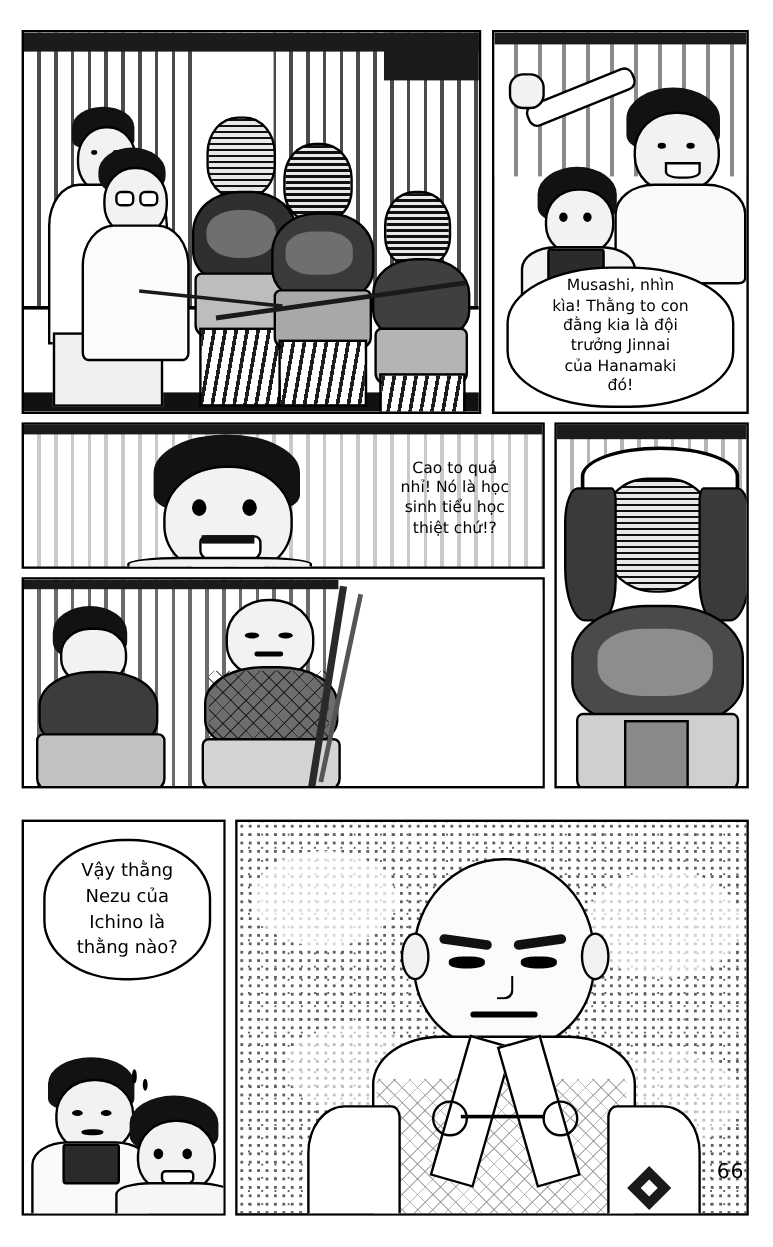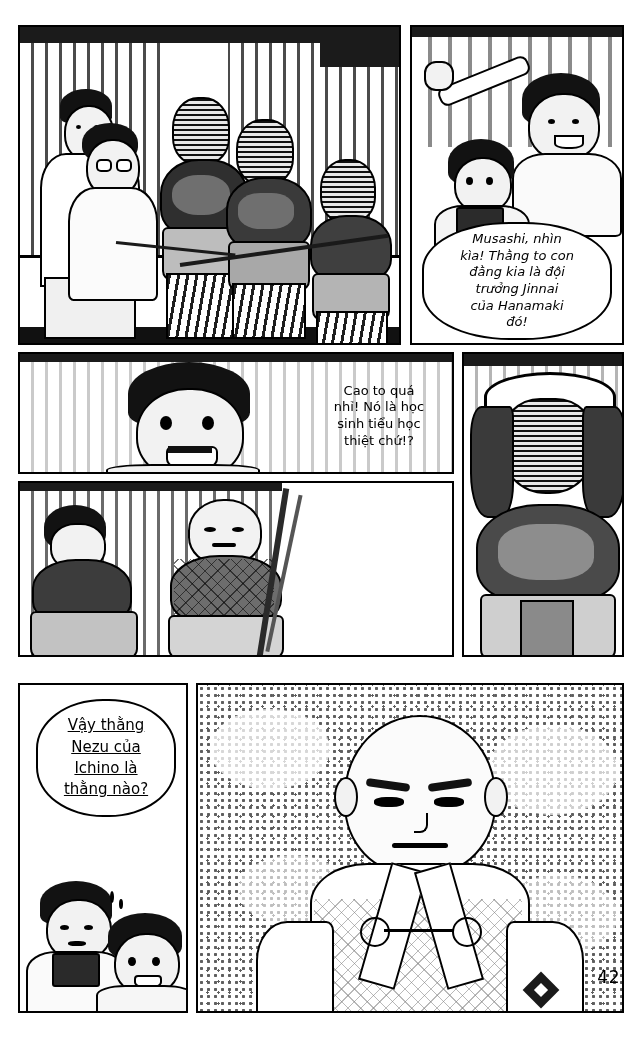--- a/index.html
+++ b/index.html
@@ -292,21 +292,21 @@
       <div class="body" style="left:100px; top:126px; width:106px; height:80px; background:#fafafa;"></div>
 
       <div class="hair-spiky" style="left:36px; top:112px; width:66px; height:46px;"></div>
       <div class="head" style="left:42px; top:130px; width:54px; height:52px;"></div>
       <div class="eye" style="left:54px; top:150px; width:7px; height:8px;"></div>
       <div class="eye" style="left:74px; top:150px; width:7px; height:8px;"></div>
       <div class="body" style="left:22px; top:178px; width:92px; height:60px; background:#f4f4f4;"></div>
       <div class="collar" style="left:44px; top:180px; width:44px; height:28px; background:#2b2b2b; border-radius:3px;"></div>
     </div>
 
-    <div class="balloon" style="left:10px; top:195px; width:190px; height:118px; border-radius:46% / 40%;font-style:italic;">
+    <div class="balloon" style="left:10px; top:195px; width:190px; height:118px; border-radius:46% / 40%;">
       <div class="txt">Musashi, nhìn
 kìa! Thằng to con
 đằng kia là đội
 trưởng Jinnai
 của Hanamaki
 đó!</div>
     </div>
   </div>
 
   <div class="panel" style="left:18px; top:352px; width:436px; height:122px;">
@@ -390,21 +390,21 @@
       <div class="dark-block" style="left:99px; top:214px; width:4px; height:10px; background:#000; border-radius:50%;"></div>
 
       <div class="hair-spiky" style="left:88px; top:228px; width:74px; height:46px;"></div>
       <div class="head" style="left:94px; top:248px; width:62px; height:58px;"></div>
       <div class="eye" style="left:108px; top:272px; width:8px; height:9px;"></div>
       <div class="eye" style="left:132px; top:272px; width:8px; height:9px;"></div>
       <div class="mouth" style="left:114px; top:290px; width:24px; height:10px; background:#fff; border:2px solid #000; border-radius:4px 4px 50% 50%;"></div>
       <div class="body" style="left:76px; top:300px; width:94px; height:30px; background:#f6f6f6;"></div>
     </div>
 
-    <div class="balloon" style="left:16px; top:14px; width:140px; height:118px; border-radius:48% / 42%;text-decoration:underline;">
+    <div class="balloon" style="left:16px; top:14px; width:140px; height:118px; border-radius:48% / 42%;">
       <div class="txt" style="font-size:15px; line-height:1.42;">Vậy thằng
 Nezu của
 Ichino là
 thằng nào?</div>
     </div>
   </div>
 
   <div class="panel" style="left:196px; top:683px; width:428px; height:330px;">
     <div class="art">
       <div class="tone"></div>
@@ -439,15 +439,15 @@
       <div class="shinai" style="left:186px; top:244px; width:70px; height:3px; background:#000;"></div>
 
       <div class="kimono" style="left:58px; top:236px; width:74px; height:94px; border-radius:40% 10% 0 0;"></div>
       <div class="kimono" style="left:308px; top:236px; width:74px; height:94px; border-radius:10% 40% 0 0;"></div>
 
       <div class="dark-block" style="left:330px; top:292px; width:26px; height:26px; background:#1a1a1a; transform:rotate(45deg);"></div>
       <div class="light-block" style="left:338px; top:300px; width:10px; height:10px; background:#fff; transform:rotate(45deg);"></div>
     </div>
   </div>
 
-  <div class="page-number">42</div>
+  <div class="page-number">66</div>
 
 </div>
 
 </body></html>

